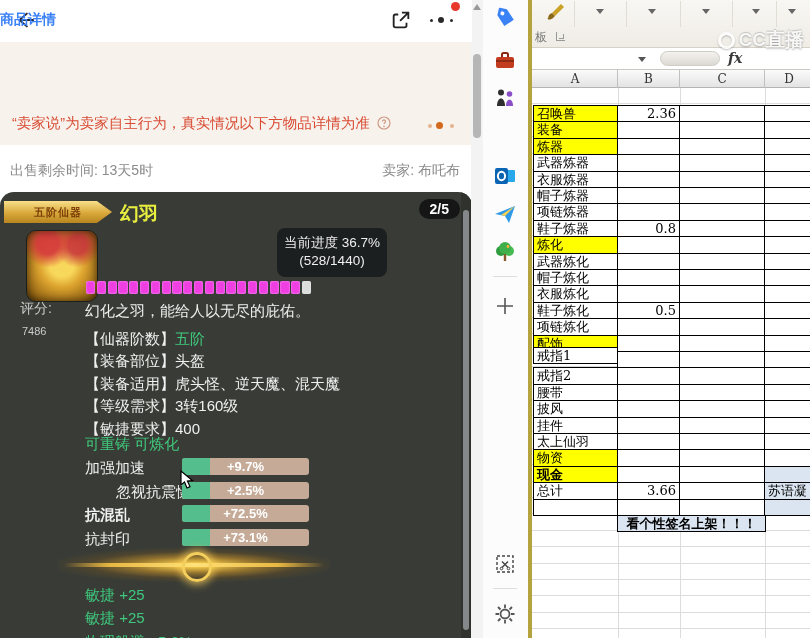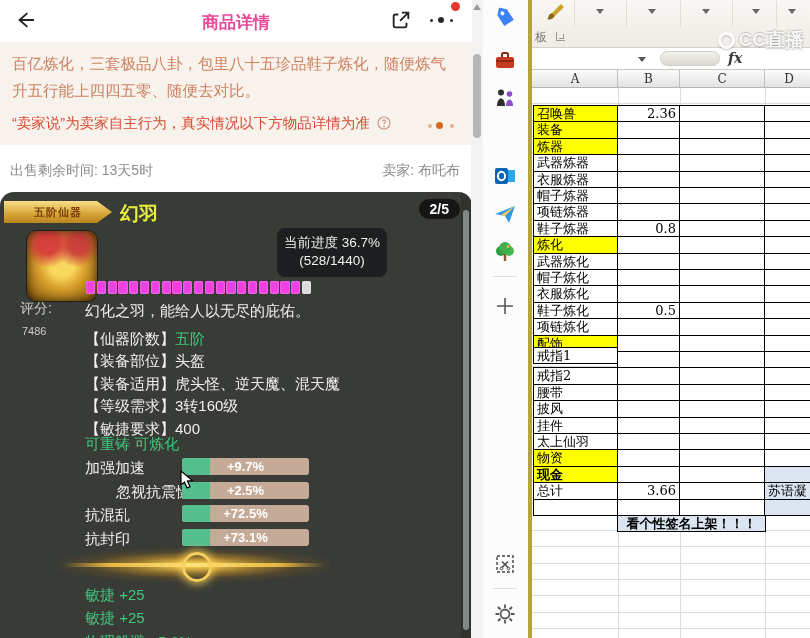--- a/index.html
+++ b/index.html
@@ -2,21 +2,21 @@
 <html><head>
 <meta charset="utf-8">
 <style>
   *{margin:0;padding:0;box-sizing:border-box}
   html,body{width:810px;height:638px;overflow:hidden}
   #root{position:relative;width:810px;height:638px;background:#fff;font-family:"Liberation Sans",sans-serif}
 
   
   .app{position:absolute;left:0;top:0;width:472px;height:638px;background:#fff;overflow:hidden}
   .app-header{position:absolute;left:0;top:0;width:472px;height:42px;background:#fff;z-index:3}
-  .app-title{position:absolute;left:0;right:0;top:11px;text-align:center;font-size:17px;font-weight:bold;color:#ec4899}
+  .app-title{position:absolute;left:0;right:0;top:11px;font-size:14px;font-weight:bold;color:#3b82f6}
   .back-icon{position:absolute;left:14px;top:9px}
   .share-icon{position:absolute;left:390px;top:9px}
   .more-dots{position:absolute;left:426px;top:16px;width:32px;height:8px}
   .more-dots i{position:absolute;border-radius:50%;background:#2a2a2a;display:block}
   .d-s{width:3px;height:3px;top:3px}
   .d-b{width:6px;height:6px;top:1px;left:12px}
   .red-badge{position:absolute;left:451px;top:2px;width:9px;height:9px;border-radius:50%;background:#e8372c}
 
   .notice{position:absolute;left:0;top:42px;width:472px;height:103px;background:#f7f2ec}
   .seller-text{position:absolute;left:12px;top:8px;width:446px;font-size:15.5px;line-height:27px;color:#cd8261}
@@ -123,21 +123,20 @@
       </span>
       <span class="more-dots">
         <i class="d-s" style="left:4px"></i>
           <i class="d-b"></i>
           <i class="d-s" style="left:24px"></i>
       </span>
       <span class="red-badge"></span>
     </div>
 
     <div class="notice">
-      <div class="seller-text">百亿炼化，三套极品八卦，包里八十五珍品鞋子炼化，随便炼气升五行能上四四五零、随便去对比。</div>
       <div class="disclaimer-row">
         <span class="disclaimer">“卖家说”为卖家自主行为，真实情况以下方物品详情为准</span>
         <span class="info-icon">
           <svg width="14" height="14" viewBox="0 0 14 14">
               <circle cx="7" cy="7" r="6" fill="none" stroke="#cf9a86" stroke-width="1.2"></circle>
               <path d="M5.5 5.5a1.5 1.5 0 1 1 2.6 1c-.6.5-1.1.8-1.1 1.6" fill="none" stroke="#cf9a86" stroke-width="1.2"></path>
               <circle cx="7" cy="10.4" r=".8" fill="#cf9a86"></circle>
             </svg>
         </span>
         <span class="carousel-dots">
@@ -200,21 +199,21 @@
           <div class="stat-label" style="top: 267px;">加强加速</div>
           <div class="stat-bar" style="top: 266px;">
             <div class="stat-fill"></div>
             <div class="stat-text">+9.7%</div>
           </div>
           <div class="stat-label" style="top: 290.7px; margin-left: 31px;">忽视抗震慑</div>
           <div class="stat-bar" style="top: 289.7px;">
             <div class="stat-fill"></div>
             <div class="stat-text">+2.5%</div>
           </div>
-          <div class="stat-label" style="top: 314.4px;">抗混乱</div>
+          <div class="stat-label" style="top: 314.4px; font-weight: bold;">抗混乱</div>
           <div class="stat-bar" style="top: 313.4px;">
             <div class="stat-fill"></div>
             <div class="stat-text">+72.5%</div>
           </div>
           <div class="stat-label" style="top: 338.1px;">抗封印</div>
           <div class="stat-bar" style="top: 337.1px;">
             <div class="stat-fill"></div>
             <div class="stat-text">+73.1%</div>
           </div>
         </div>

